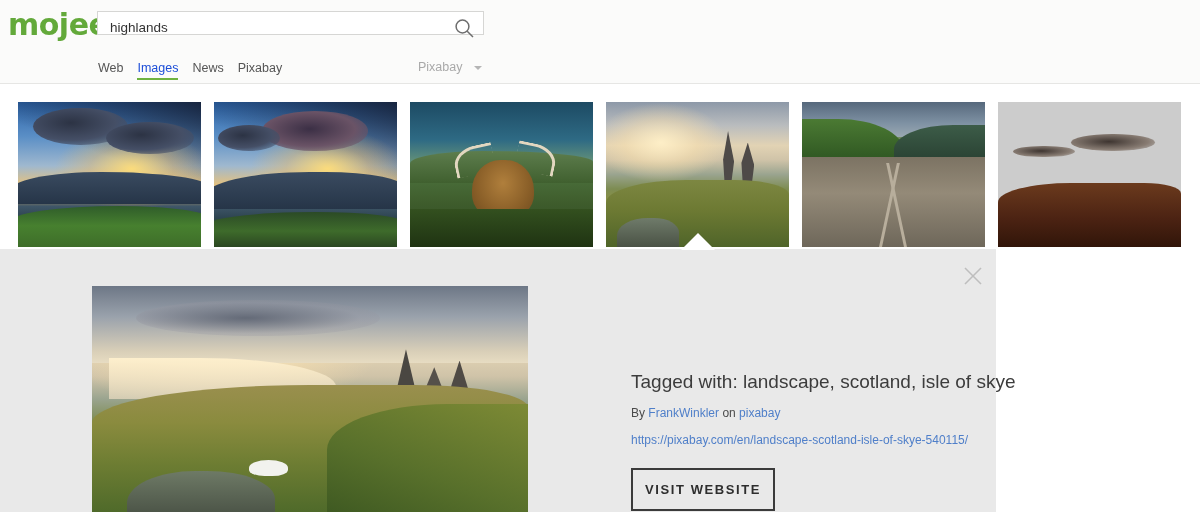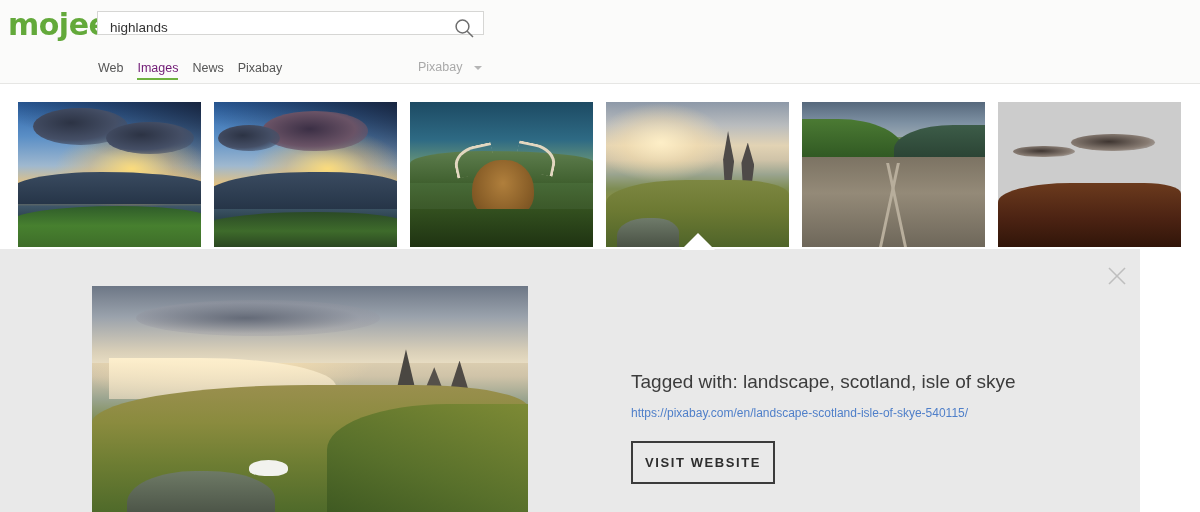--- a/index.html
+++ b/index.html
@@ -38,21 +38,21 @@
     background:transparent;border:0;padding:0;cursor:pointer;
   }
   .search-btn svg{display:block;}
 
   .tabs{position:absolute;left:98px;top:58px;height:26px;}
   .tab{
     display:inline-block;font-size:12.5px;color:#555;
     margin-right:14px;cursor:pointer;position:relative;
     padding-bottom:5px;
   }
-  .tab.active{color:#701a75;}
+  .tab.active{color:#1d4ed8;}
   .tab.active:after{
     content:"";position:absolute;left:0;right:0;bottom:0;
     height:2px;background:#6eb23f;
   }
   .source{
     position:absolute;left:418px;top:60px;
     font-size:12.5px;color:#a9a9a9;cursor:pointer;
   }
   .source .chev{
     display:inline-block;margin-left:8px;
@@ -63,21 +63,21 @@
   
   .strip{position:absolute;left:0;top:85px;width:1200px;height:165px;background:#fff;overflow:hidden;}
   .thumb{
     position:absolute;top:17px;width:183px;height:145px;
     overflow:hidden;cursor:pointer;background:#ccc;
   }
   .thumb .art{position:absolute;inset:0;}
 
   
   .panel{
-    position:absolute;left:0;top:249px;width:1140px;height:263px;
+    position:absolute;left:0;top:249px;width:996px;height:263px;
     background:#e9e9e9;
   }
   .pointer{
     position:absolute;left:681px;top:-16px;width:0;height:0;
     border-left:17px solid transparent;border-right:17px solid transparent;
     border-bottom:17px solid #fff;
   }
   .close{
     position:absolute;right:8px;top:12px;width:30px;height:30px;
     cursor:pointer;opacity:.55;
@@ -260,19 +260,25 @@
         <div style="position:absolute;left:0;right:0;bottom:0;height:56%;background:linear-gradient(180deg,#9a8f4e 0%,#8a8b3e 30%,#6f7e33 60%,#4f6a2a 100%);border-radius:50% 26% 0 0/30% 18% 0 0;"></div>
         <div style="position:absolute;right:0;bottom:0;width:46%;height:48%;background:linear-gradient(200deg,#7d8a35 0%,#58702b 60%,#3f5a22 100%);border-radius:60% 0 0 0/42% 0 0 0;"></div>
         <div style="position:absolute;left:8%;bottom:-4%;width:34%;height:22%;background:linear-gradient(180deg,#6e7a66 0%,#464e42 100%);border-radius:46% 46% 0 0/64% 56% 0 0;"></div>
         <div style="position:absolute;left:36%;bottom:16%;width:9%;height:7%;background:#f2f2ee;border-radius:50% 50% 40% 40%;"></div>
       </div>
     </div>
 
     <div class="info">
       <p class="tagline">Tagged with: landscape, scotland, isle of skye</p>
 
+      <p class="byline">
+        <span>By</span>
+        <a href="#">FrankWinkler</a>
+        <span>on</span>
+        <a href="#">pixabay</a>
+      </p>
 
       <a href="#" class="srcurl">https://pixabay.com/en/landscape-scotland-isle-of-skye-540115/</a>
 
       <button class="visit">VISIT WEBSITE</button>
     </div>
   </div>
 </div>
 
 </body></html>

